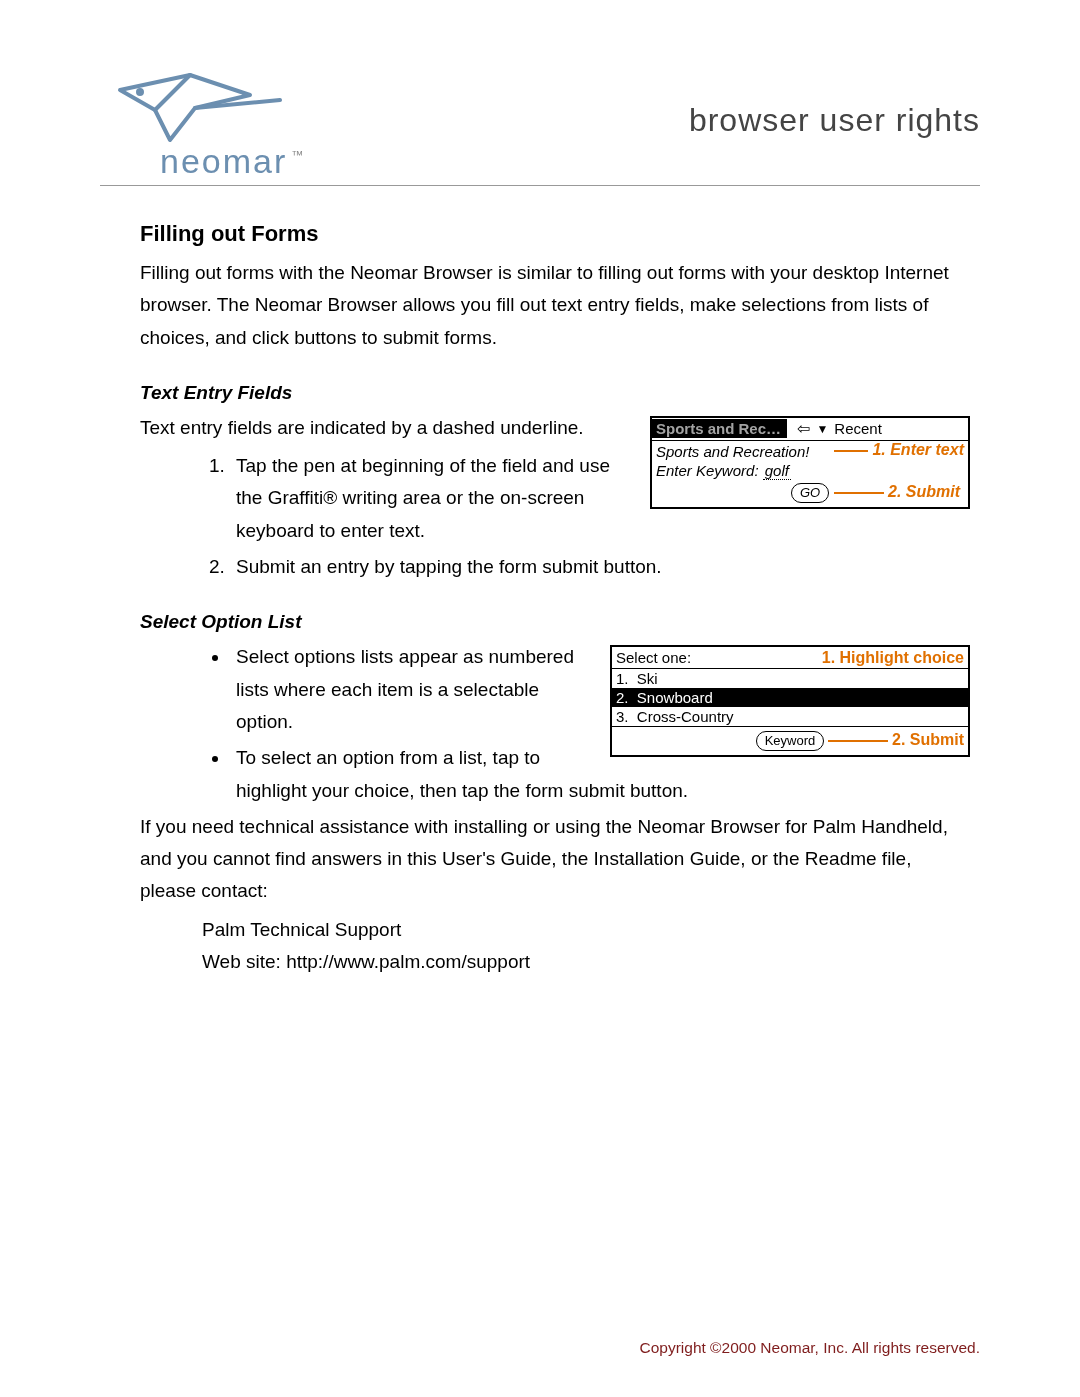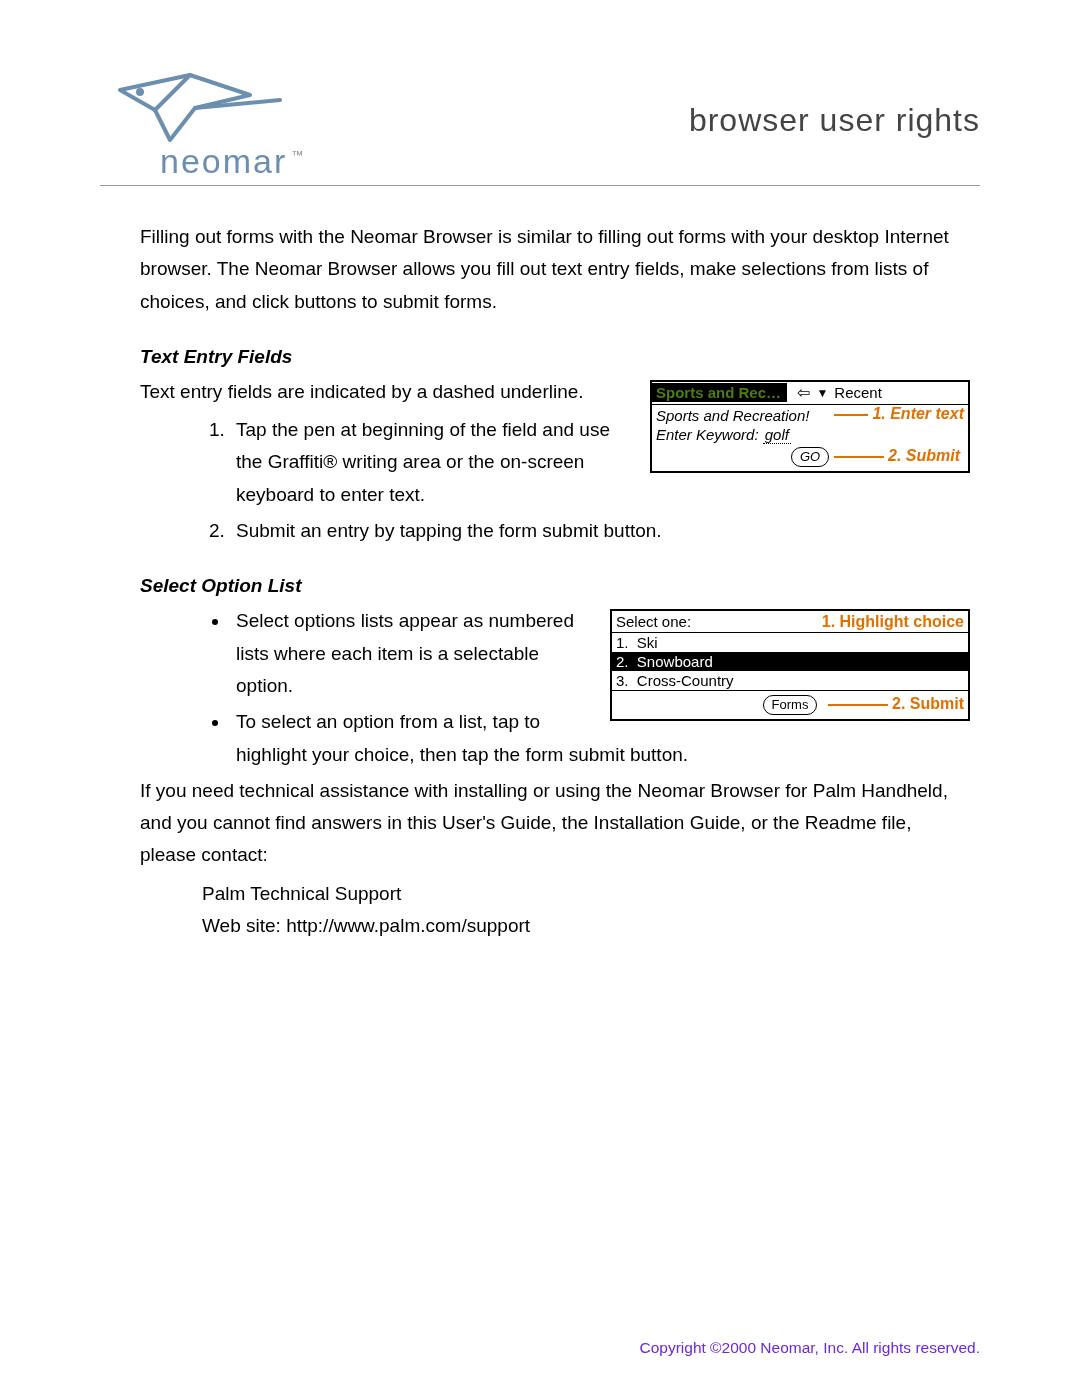--- a/index.html
+++ b/index.html
@@ -104,21 +104,21 @@
     position: relative;
     background: #fff;
   }
   .fig1 .titlebar {
     display: flex;
     align-items: center;
     height: 22px;
   }
   .fig1 .tb-left {
     background: #000;
-    color: #4d7c0f;
+    color: #a3a3a3;
     font-weight: bold;
     padding: 1px 6px 1px 4px;
     white-space: nowrap;
   }
   .fig1 .tb-right {
     flex: 1;
     display: flex;
     align-items: center;
     padding-left: 10px;
     gap: 6px;
@@ -207,21 +207,21 @@
     padding-left: 62px;
     font-size: 19px;
     line-height: 1.7;
   }
   .footer {
     position: absolute;
     bottom: 40px;
     right: 100px;
     text-align: right;
     font-size: 15.5px;
-    color: #6d28d9;
+    color: #7f1d1d;
   }
 </style>
 </head>
 <body>
 
 <div class="page">
   <div class="header">
     <div class="logo-block">
       <svg width="200" height="90" viewBox="0 0 200 90">
         <g fill="none" stroke="#6c8fb0" stroke-width="4" stroke-linejoin="round" stroke-linecap="round">
@@ -234,20 +234,21 @@
       <div class="logo-text">
         <span>neomar</span>
         <span class="logo-tm">™</span>
       </div>
     </div>
     <div class="doc-title">browser user rights</div>
   </div>
 
   <div class="content">
 
+    <h2 class="section">Filling out Forms</h2>
     <p class="body">Filling out forms with the Neomar Browser is similar to filling out forms with your desktop Internet browser. The Neomar Browser allows you fill out text entry fields, make selections from lists of choices, and click buttons to submit forms.</p>
 
     <h3 class="sub">Text Entry Fields</h3>
 
     <div class="fig1">
       <div class="titlebar">
         <div class="tb-left">Sports and Rec…</div>
         <div class="tb-right">
           <span class="arrow-back">⇦</span>
           <span class="dd">▼</span>
@@ -288,21 +289,21 @@
       <div class="top">
         <span class="prompt">Select one:</span>
         <span class="ann" style="right:4px; top:2px; text-align:right; line-height:17px;">
           <span>1. Highlight choice</span>
         </span>
       </div>
       <div class="list-row">1.&nbsp;&nbsp;<span>Ski</span></div>
       <div class="list-row hl">2.&nbsp;&nbsp;<span>Snowboard</span></div>
       <div class="list-row">3.&nbsp;&nbsp;<span>Cross-Country</span></div>
       <div class="submit-row">
-        <span class="pill-btn">Forms</span>
+        <span class="pill-btn">Keyword</span>
         <span class="ann" style="right:4px; top:4px;">
           <span class="lead" style="width:60px;"></span>
           <span>2. Submit</span>
         </span>
       </div>
     </div>
 
     <ul class="bullets">
       <li>Select options lists appear as numbered lists where each item is a selectable option.</li>
       <li>To select an option from a list, tap to highlight your choice, then tap the form submit button.</li>

